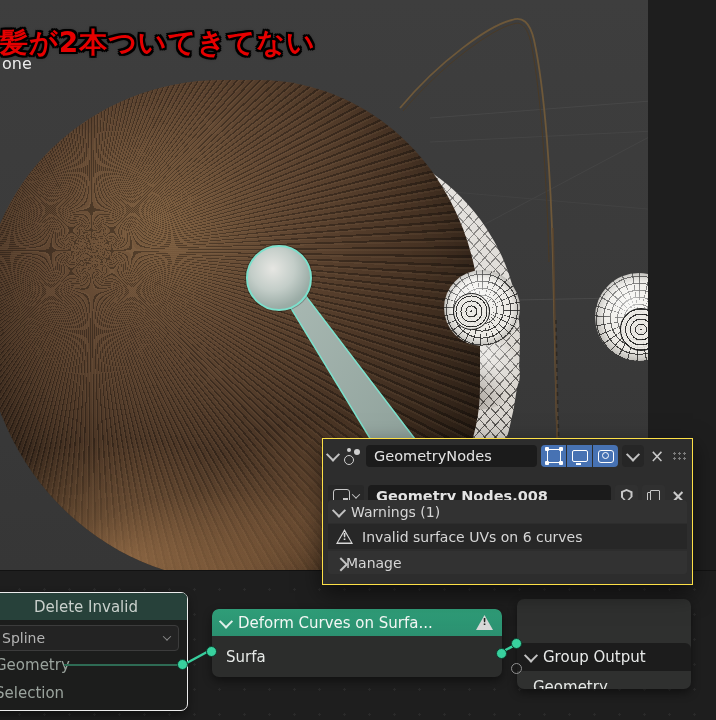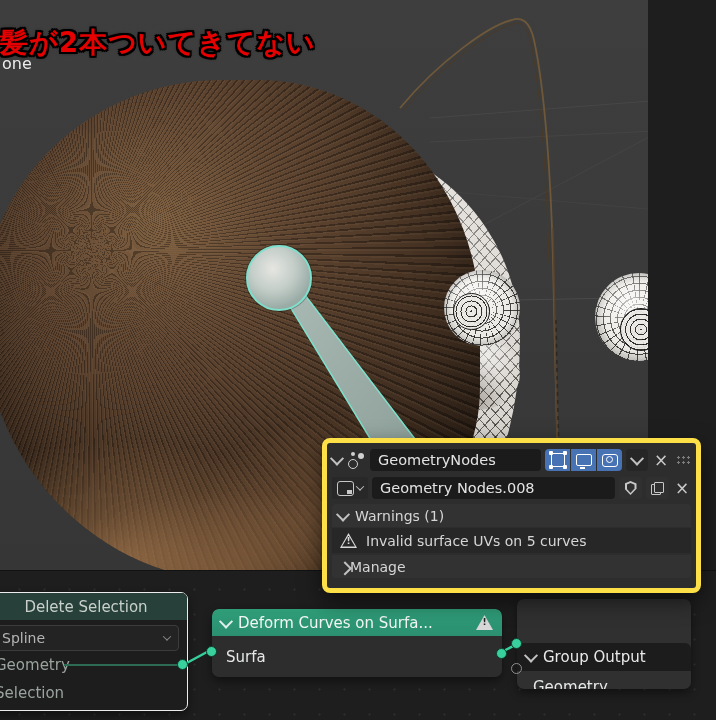--- a/index.html
+++ b/index.html
@@ -57,25 +57,25 @@
       box-shadow:0 0 0 1px rgba(0,0,0,0.25);}
 
   #bone-label{position:absolute;left:2px;top:54px;z-index:7;font-size:16px;color:#ececec;}
   #caption{position:absolute;left:0;top:24px;width:680px;z-index:11;text-align:left;
       font-size:28px;font-weight:bold;color:#e60000;letter-spacing:1px;
       text-shadow:-2px -2px 0 #000,0 -2px 0 #000,2px -2px 0 #000,-2px 0 0 #000,
                   2px 0 0 #000,-2px 2px 0 #000,0 2px 0 #000,2px 2px 0 #000,0 0 4px #000;}
 
   
   #gn-panel{position:absolute;left:322px;top:438px;width:369px;height:145px;z-index:10;
-      background:#2d2d2d;border:5px solid #fde047;border-radius:8px;
+      background:#2d2d2d;border:1px solid #fde047;border-radius:0;
       box-shadow:0 8px 22px rgba(0,0,0,0.55);color:#d6d6d6;font-size:14px;}
   .prow{position:absolute;left:5px;right:5px;display:flex;align-items:center;gap:4px;}
   #prow1{top:5px;height:24px;}
-  #prow2{top:33px;height:24px;}
+  #prow2{top:45px;height:24px;font-weight:bold;}
   #prow3{top:61px;height:23px;background:#323232;border-radius:4px 4px 0 0;padding-left:6px;gap:7px;}
   #prow4{top:85px;height:25px;background:#272727;padding-left:8px;gap:9px;}
   #prow5{top:112px;height:23px;background:#323232;border-radius:0 0 3px 3px;padding-left:8px;gap:0;}
   .chev{width:8px;height:8px;border-right:2px solid #c2c2c2;border-bottom:2px solid #c2c2c2;
         transform:rotate(45deg) translate(-1px,-1px);flex:none;}
   .chev.right{transform:rotate(-45deg) translate(-1px,1px);}
   .chev.small{width:5px;height:5px;border-width:1.5px;}
   .field{flex:1;height:22px;background:#1b1b1b;border-radius:4px;display:flex;align-items:center;
         padding:0 8px;color:#e3e3e3;font-size:14.5px;white-space:nowrap;overflow:hidden;}
   .tglgrp{display:flex;gap:1px;flex:none;}
@@ -258,34 +258,34 @@
     <div id="prow3" class="prow">
       <span class="chev"></span>
       <span>Warnings (1)</span>
     </div>
 
     <div id="prow4" class="prow">
       <span class="warn-tri">
         <i></i>
           <b>!</b>
       </span>
-      <span>Invalid surface UVs on 5 curves</span>
+      <span>Invalid surface UVs on 6 curves</span>
     </div>
 
     <div id="prow5" class="prow">
       <span class="chev right"></span>
       <span>Manage</span>
     </div>
   </div>
 
   <div id="node-editor">
 
     <div id="node-delete" class="node">
       <div class="nhead">
-        <span>Delete Selection</span>
+        <span>Delete Invalid</span>
       </div>
       <div class="nbody">
         <div class="dropdown">
           <span>Spline</span>
           <span class="chev small"></span>
         </div>
         <div class="sockrow">
           <span>Geometry</span>
         </div>
         <div class="sockrow">

